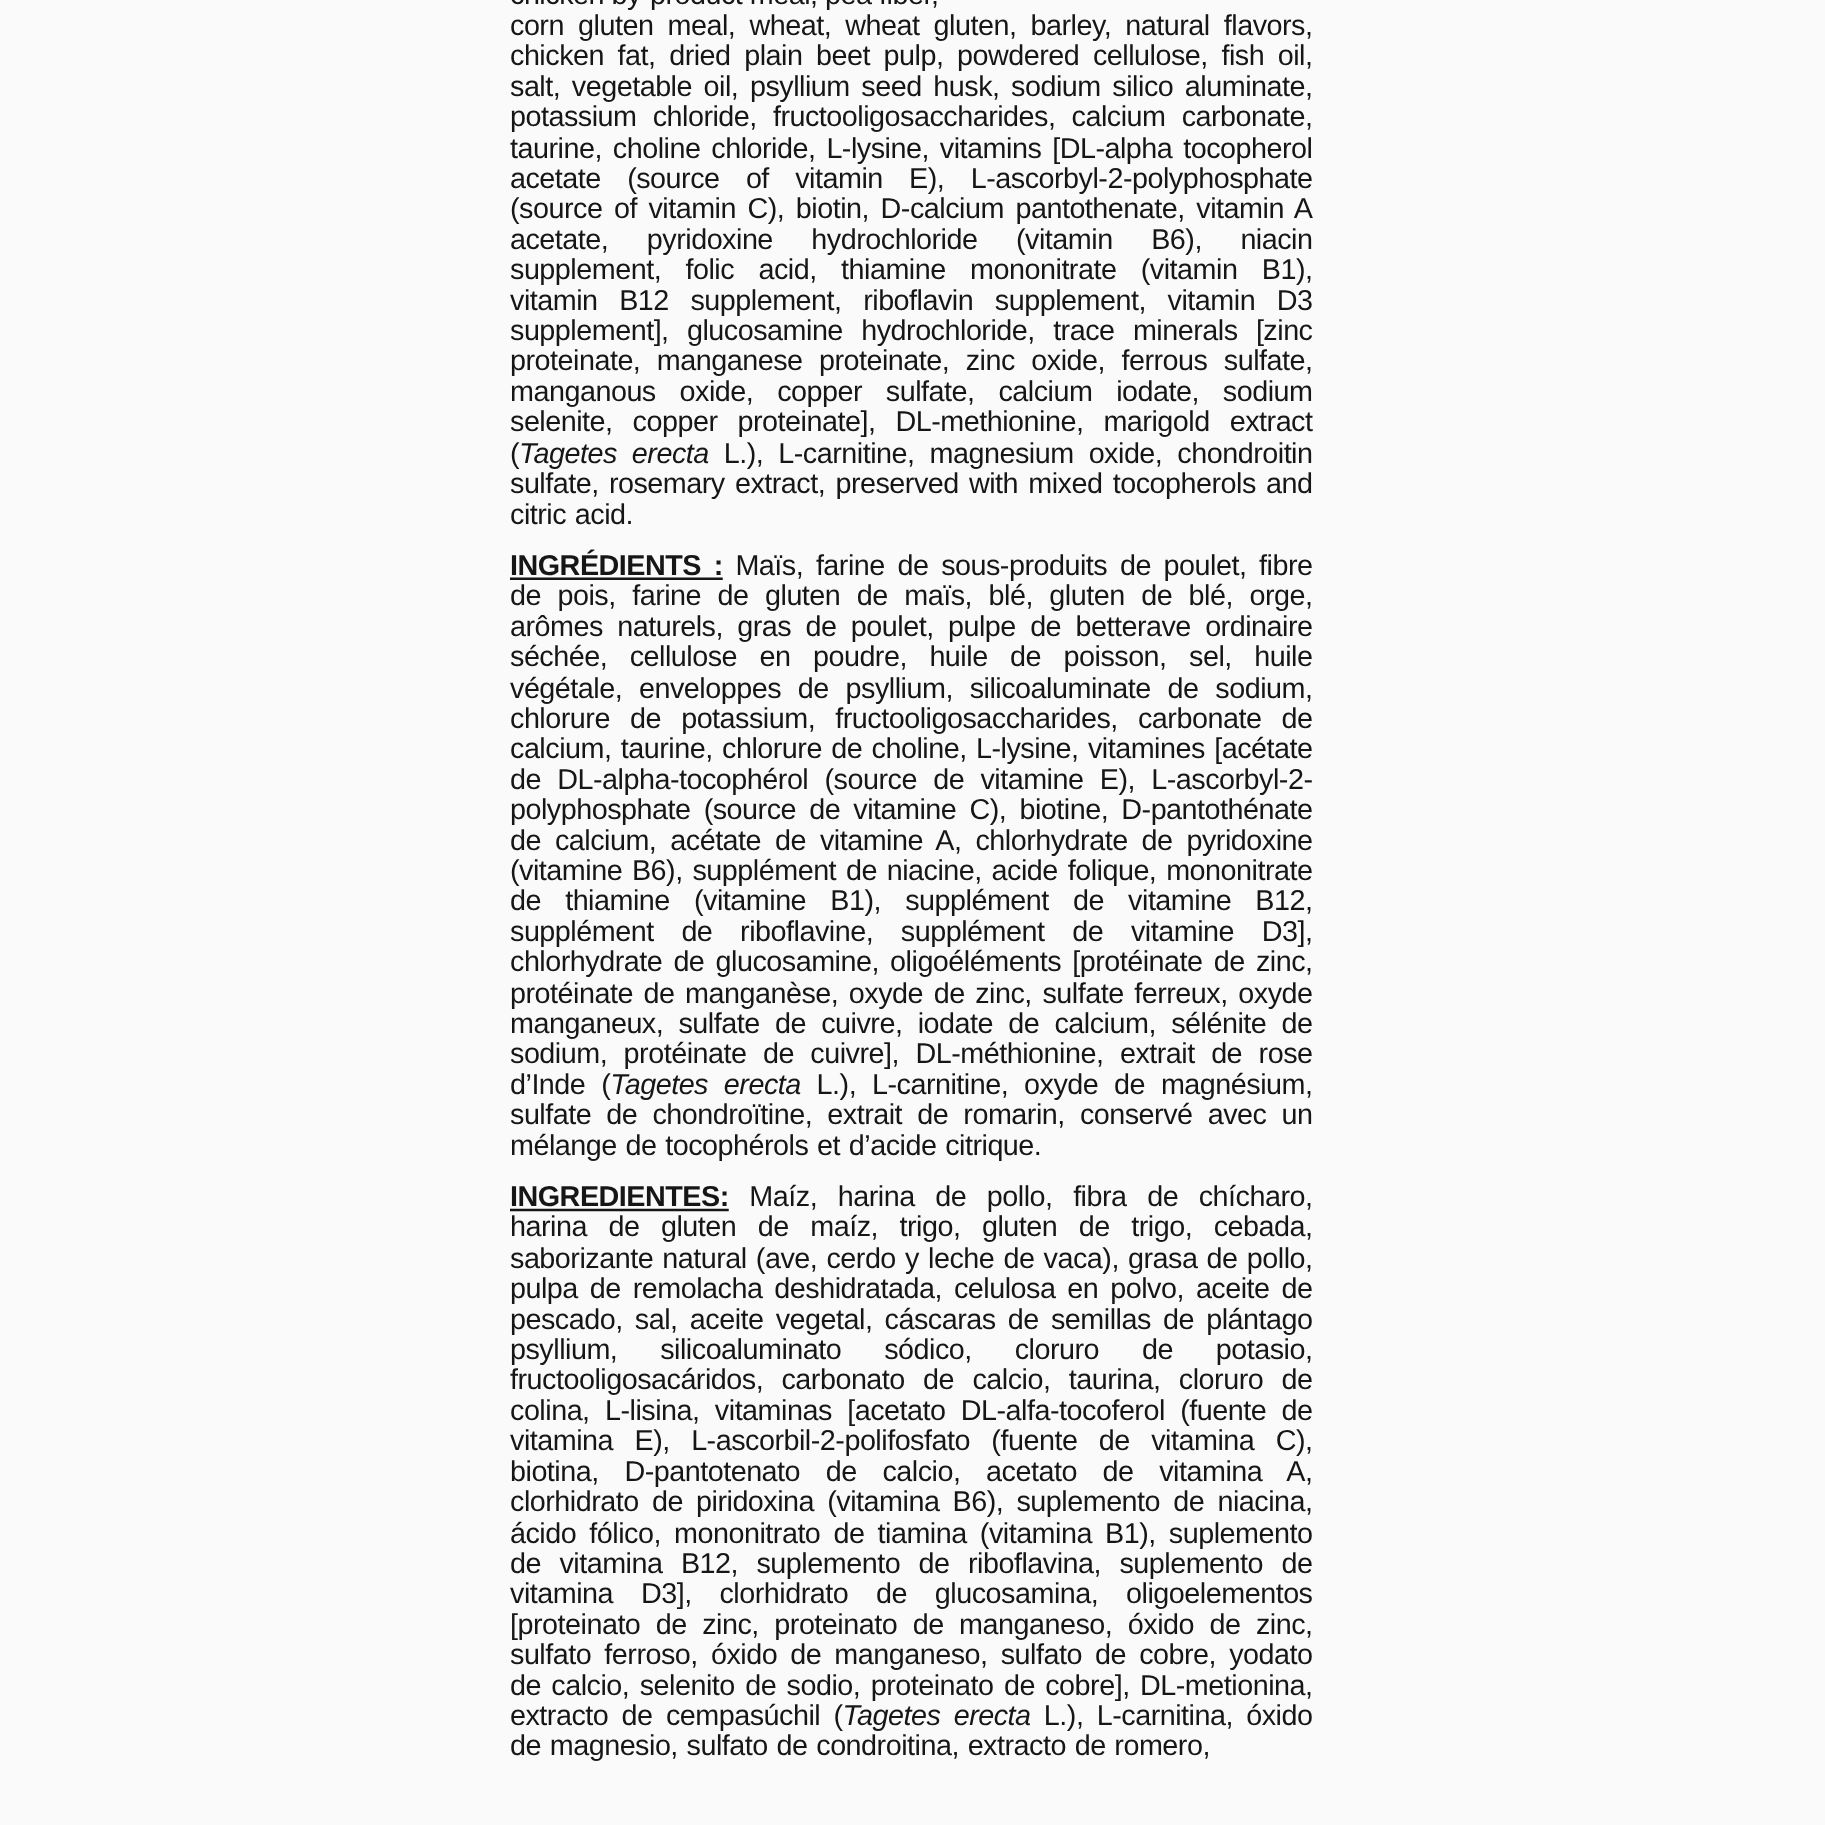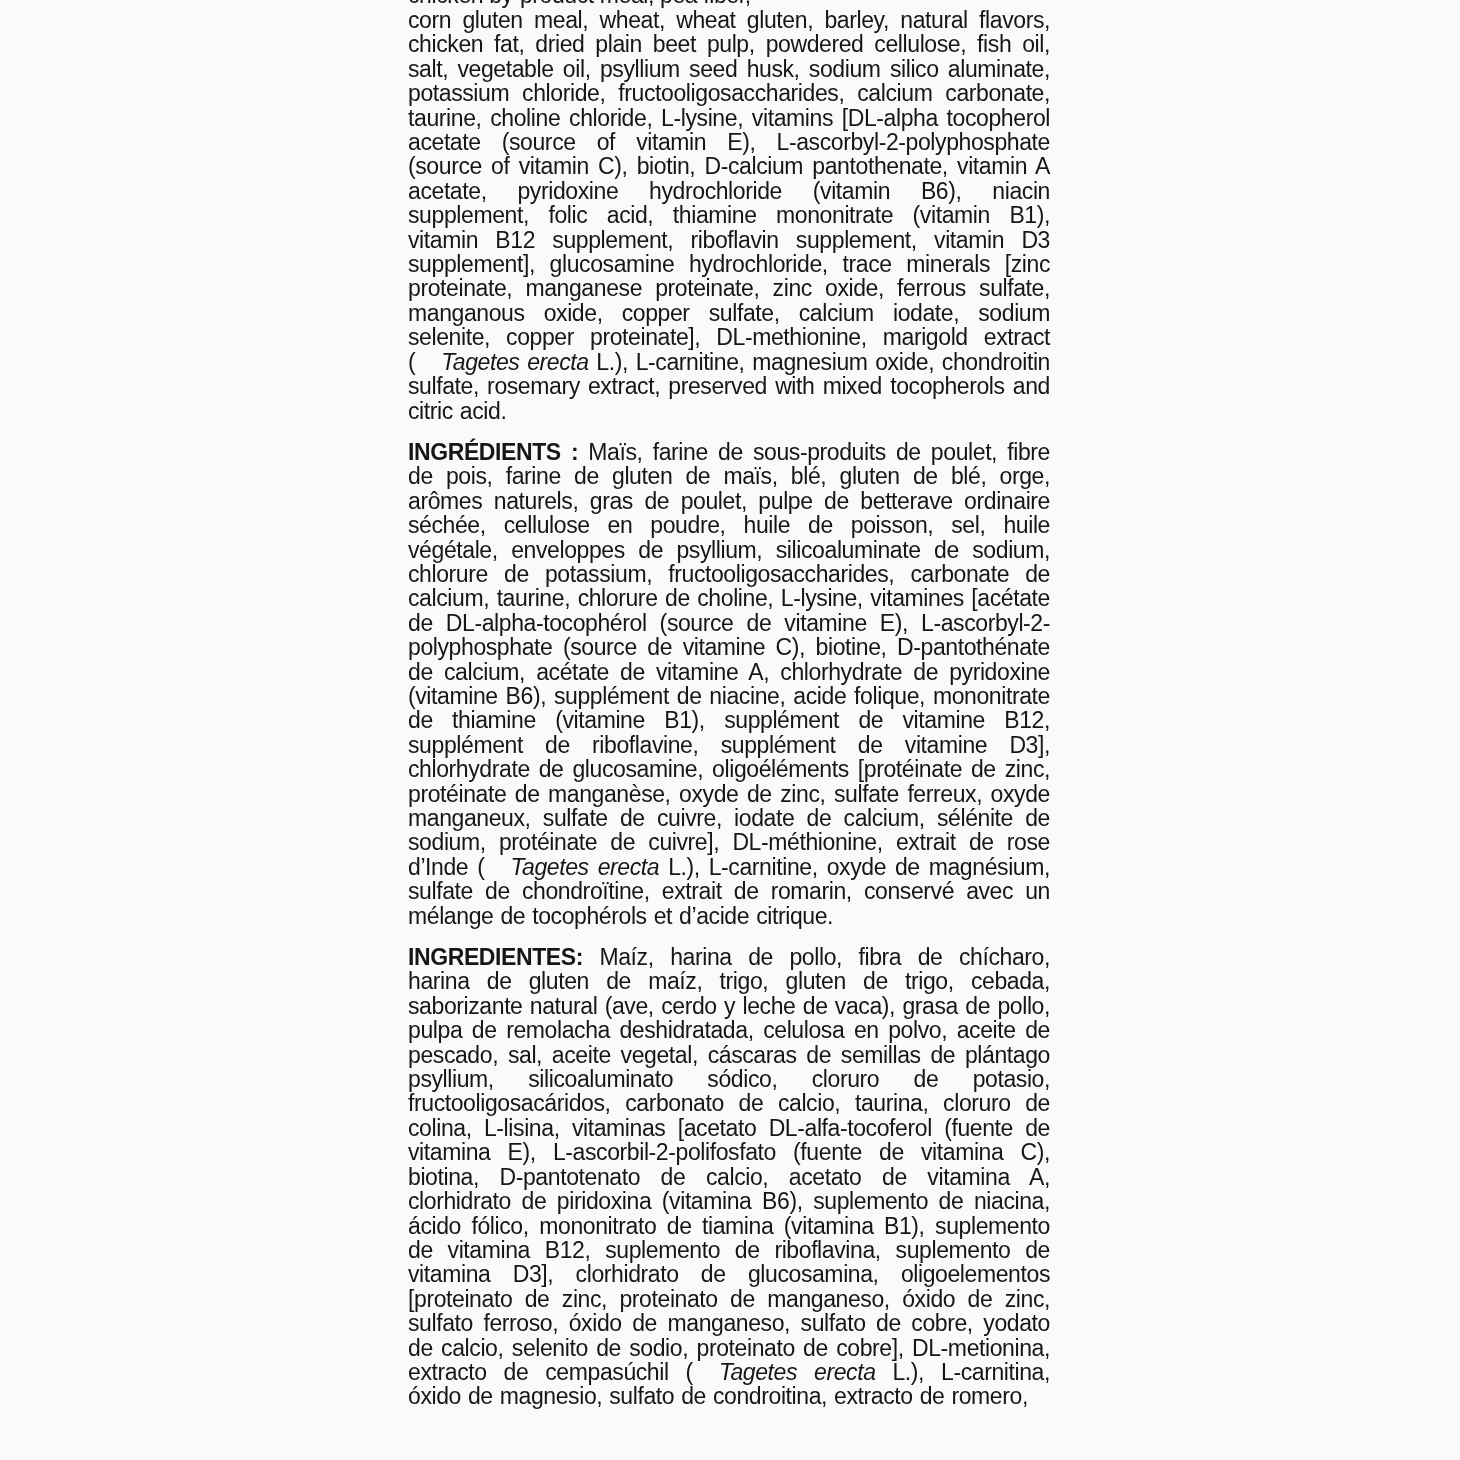--- a/index.html
+++ b/index.html
@@ -40,22 +40,22 @@
     font-size: 23px;
     line-height: 24.4px;
     letter-spacing: -0.4px;
     text-align: justify;
     text-justify: inter-word;
     word-spacing: 1px;
   }
   .ingredients-paragraph:last-child {
     margin-bottom: 0;
   }
-  .bd { font-weight: bold; }
-  .it { font-style: italic; margin-left: 26px; }
+  .bd { font-weight: bold; text-decoration: underline; }
+  .it { font-style: italic; }
 </style>
 </head>
 <body>
 
 <div class="label-column">
 
   <div class="partial-top">
     <span class="clipped-line">chicken by-product meal, pea fiber,</span>
   </div>
 

